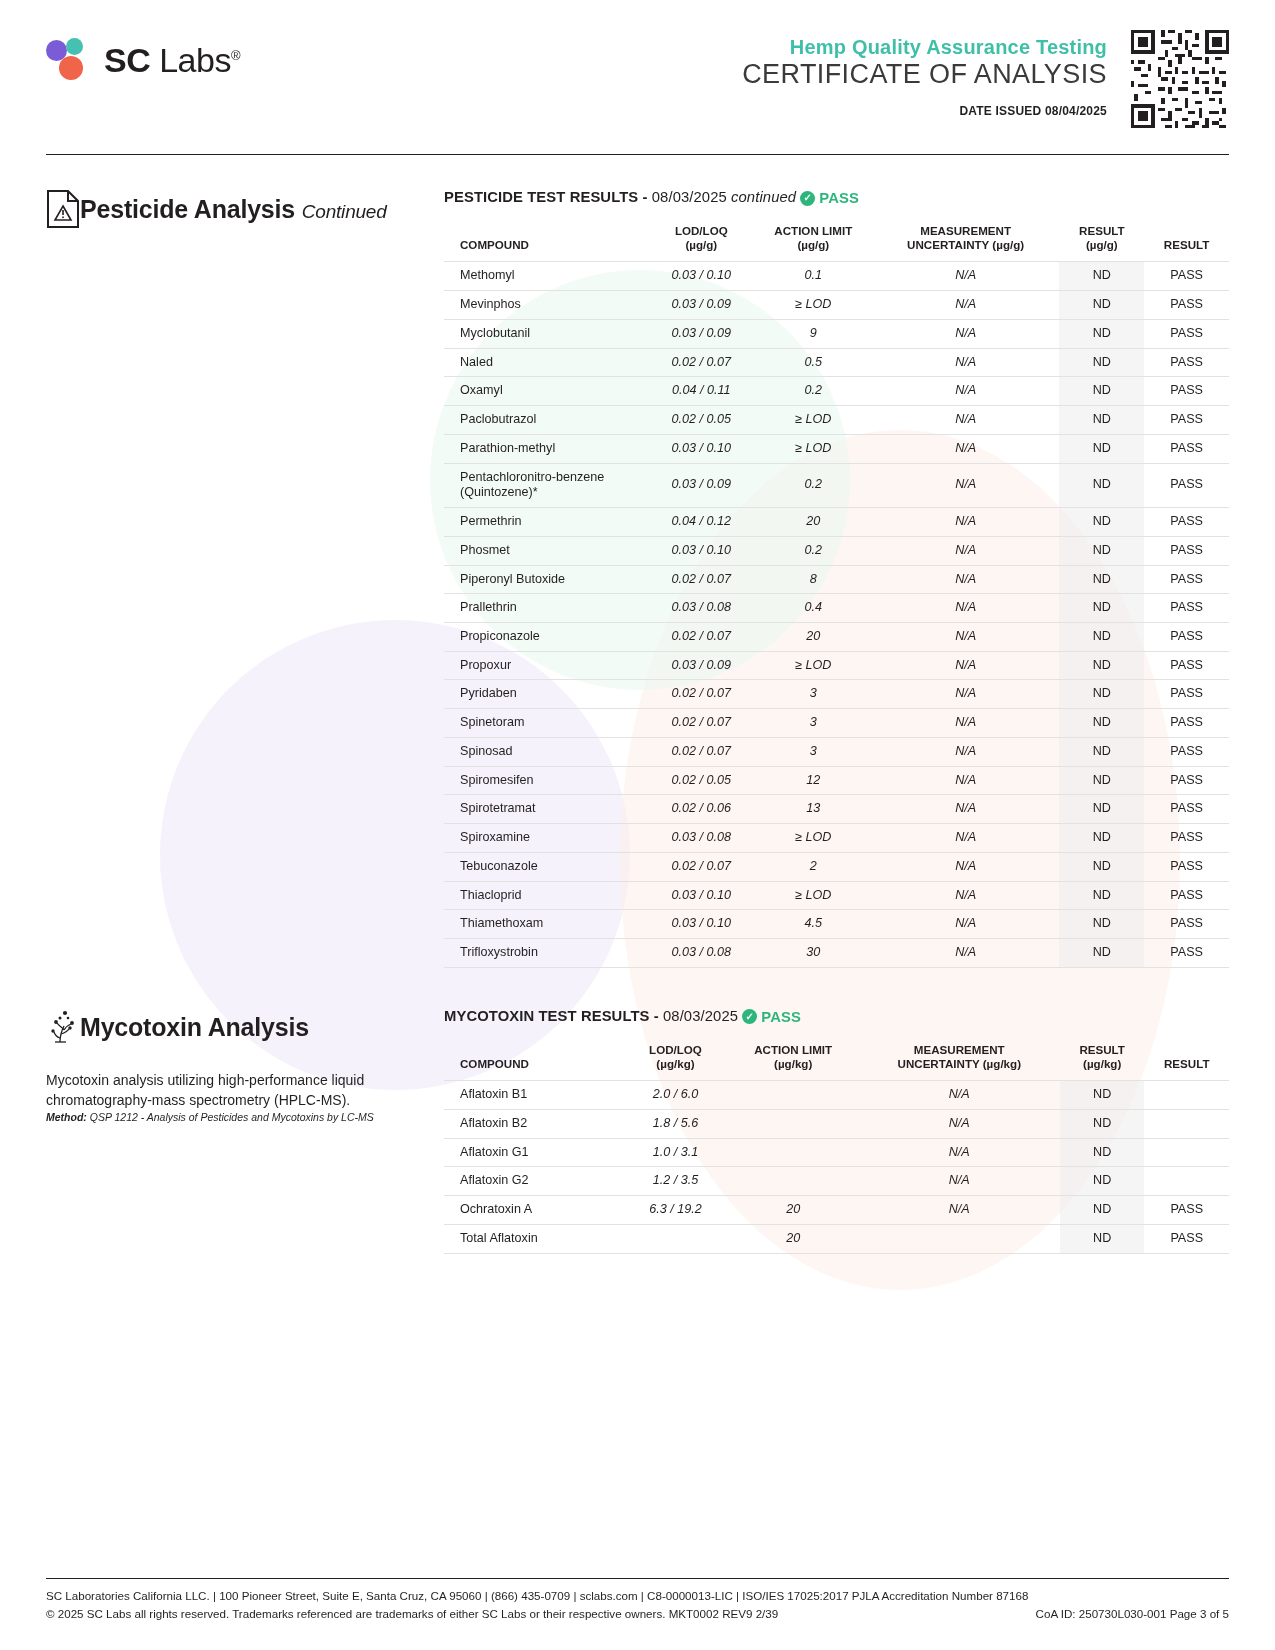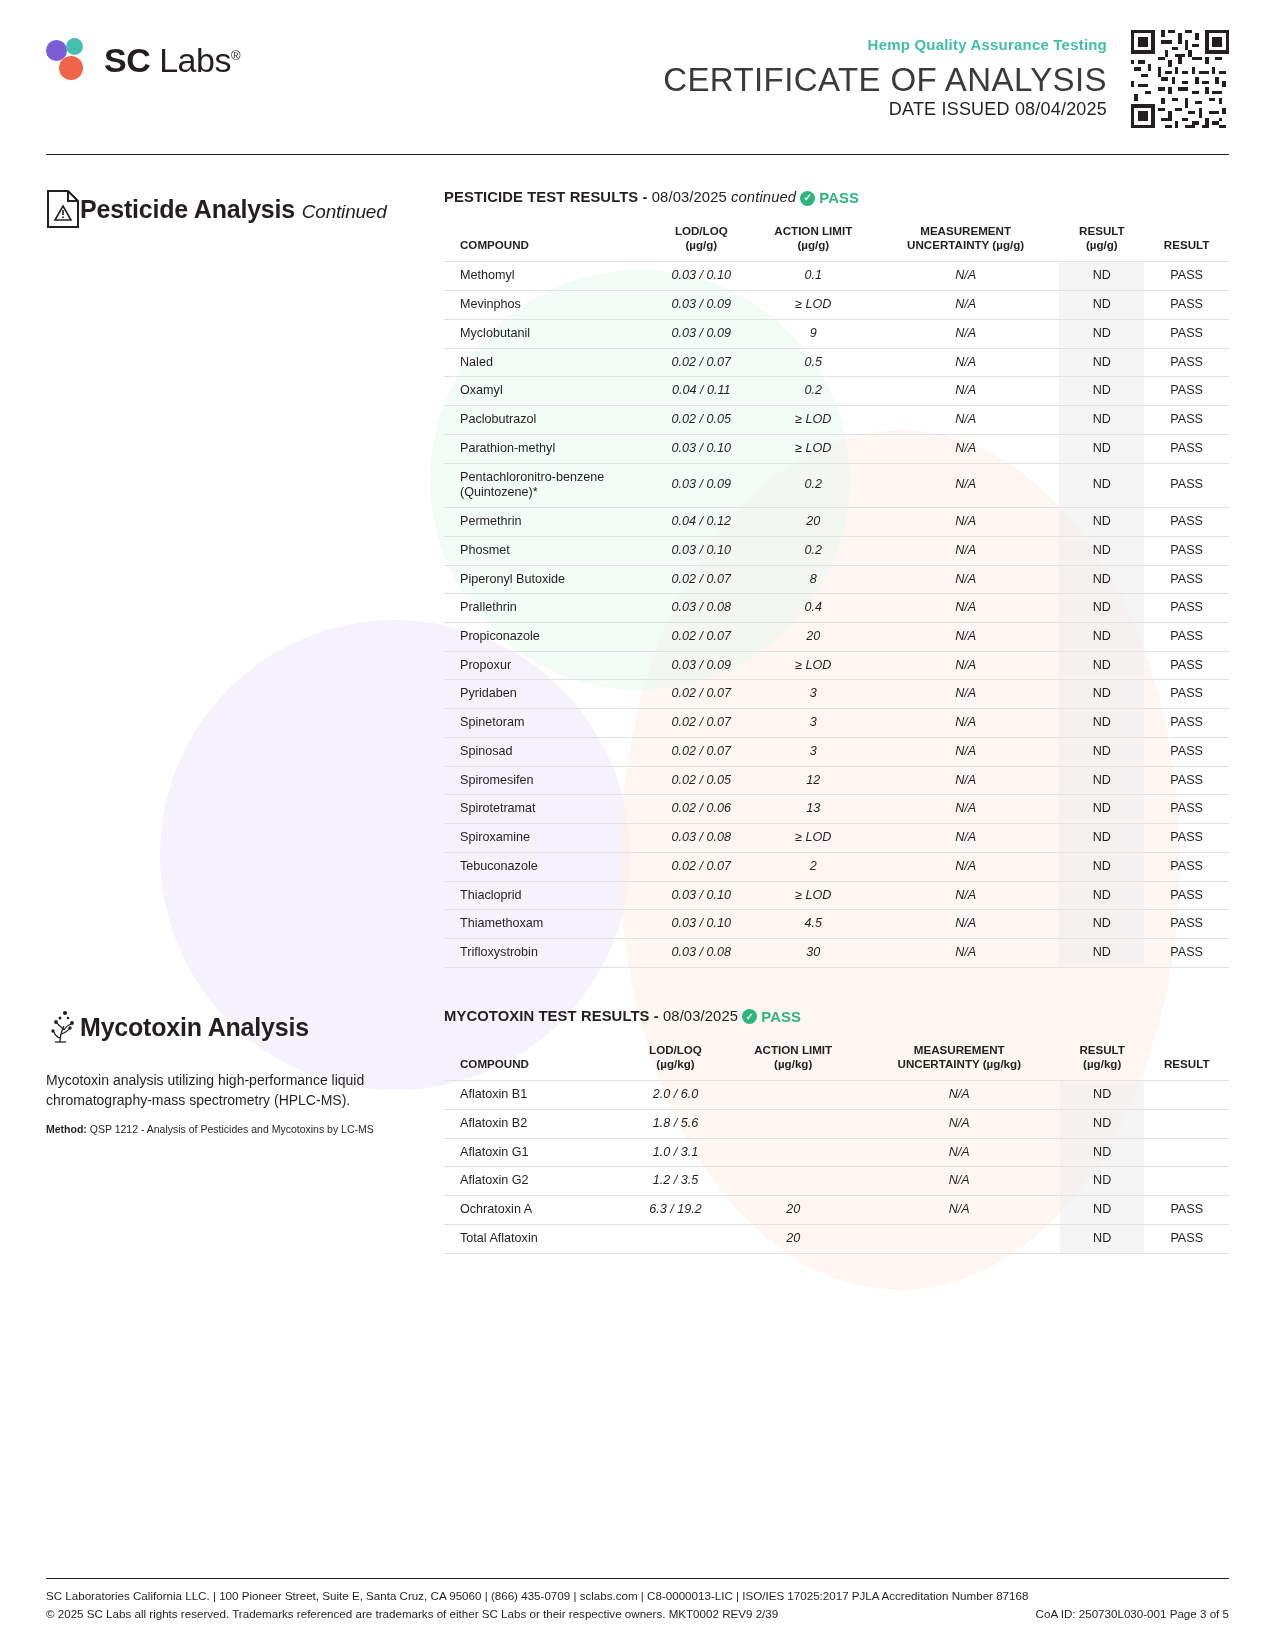--- a/index.html
+++ b/index.html
@@ -61,36 +61,36 @@
   .logo-wrap { display: flex; align-items: center; gap: 12px; padding-top: 12px;}
   .logo-mark { position: relative; width: 46px; height: 44px; }
   .logo-mark .c1 { position:absolute; width: 21px; height: 21px; border-radius: 50%; background: #7b5bd6; left: 0; top: 2px; }
   .logo-mark .c2 { position:absolute; width: 17px; height: 17px; border-radius: 50%; background: #46c0b0; left: 20px; top: 0px; }
   .logo-mark .c3 { position:absolute; width: 24px; height: 24px; border-radius: 50%; background: #f06449; left: 13px; top: 18px; }
   .logo-text { font-size: 34px; font-weight: bold; letter-spacing: -0.5px; color: #231f20; }
   .logo-text .light { font-weight: normal; }
   .logo-text sup { font-size: 13px; vertical-align: super; font-weight: normal;}
 
   .header-center { text-align: right; flex: 1; padding-right: 24px; padding-top: 10px;}
-  .hqat { color: #3fbfa8; font-size: 15px; font-weight: bold; letter-spacing: .2px; }
-  .coa-title { font-size: 33px; letter-spacing: .4px; color: #3a3a3a; margin-top: 8px; font-weight: normal;}
-  .date-issued { font-size: 18px; font-weight: normal; letter-spacing: .2px;}
+  .hqat { color: #3fbfa8; font-size: 20px; font-weight: bold; letter-spacing: .2px; }
+  .coa-title { font-size: 27px; letter-spacing: .4px; color: #3a3a3a; margin-top: 0; font-weight: normal;}
+  .date-issued { font-size: 12px; font-weight: bold; margin-top: 14px; letter-spacing: .2px;}
 
   .qr { width: 98px; height: 98px; flex: none; margin-top: 4px;}
 
   .rule { border: none; border-top: 1.5px solid #231f20; margin: 12px 0 0 0; }
 
   
   .section { display: flex; margin-top: 34px; }
   .sec-left { width: 398px; flex: none; padding-right: 18px; }
   .sec-head { display: flex; align-items: center; }
   .sec-title { font-size: 25px; font-weight: bold; letter-spacing: -0.2px; }
   .sec-title .cont { font-style: italic; font-weight: normal; font-size: 19px; }
   .sec-desc { font-size: 14px; line-height: 1.45; margin-top: 22px; color: #231f20; }
-  .method { font-size: 10.5px; line-height: 1.4; margin-top: 12px; color: #231f20; }
+  .method { font-size: 10.5px; line-height: 1.4; margin-top: 0; color: #231f20; font-style: italic; }
   .method b { font-weight: bold; }
 
   .sec-right { flex: 1; }
   .res-head { font-size: 14.8px; font-weight: bold; letter-spacing: .1px; margin-bottom: 14px; }
   .res-head .norm { font-weight: normal; }
   .res-head .ital { font-style: italic; font-weight: normal; }
   .pass-pill { color: #2db67c; font-weight: bold; display: inline-flex; align-items: center; gap: 4px; vertical-align: middle;}
   .check {
     width: 15px; height: 15px; border-radius: 50%;
     background: #2db67c; color: #fff; font-size: 10px;

